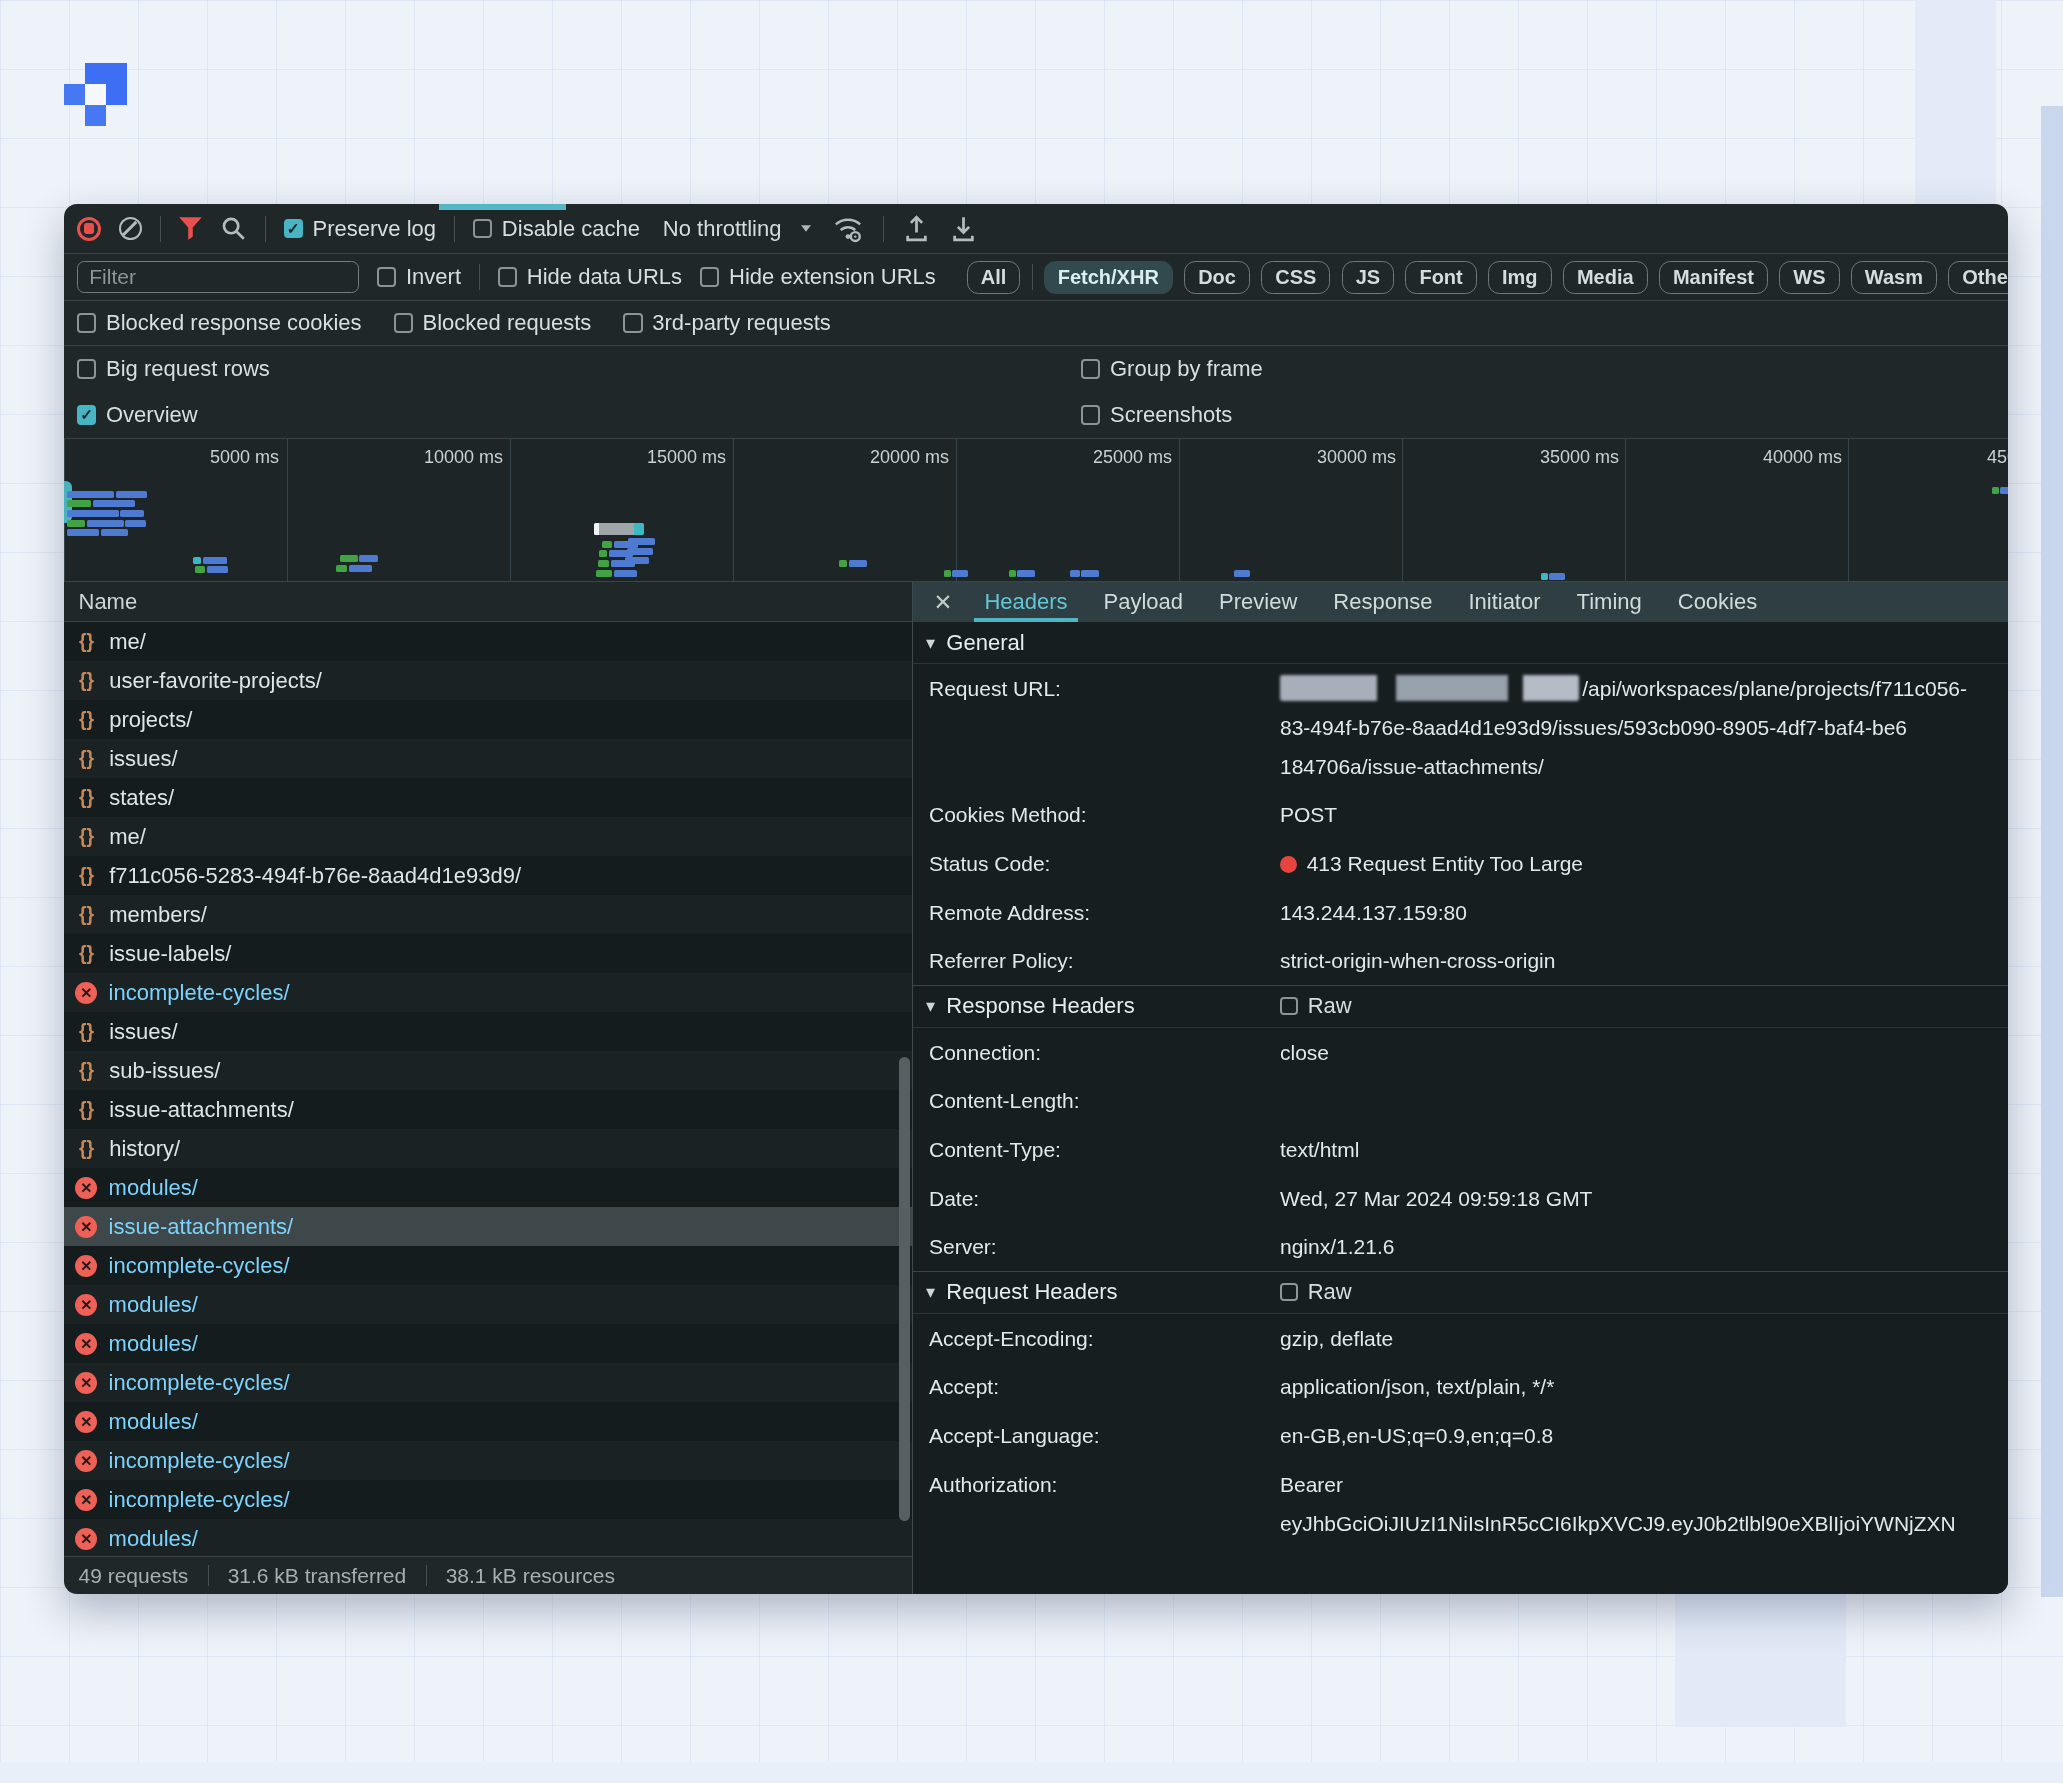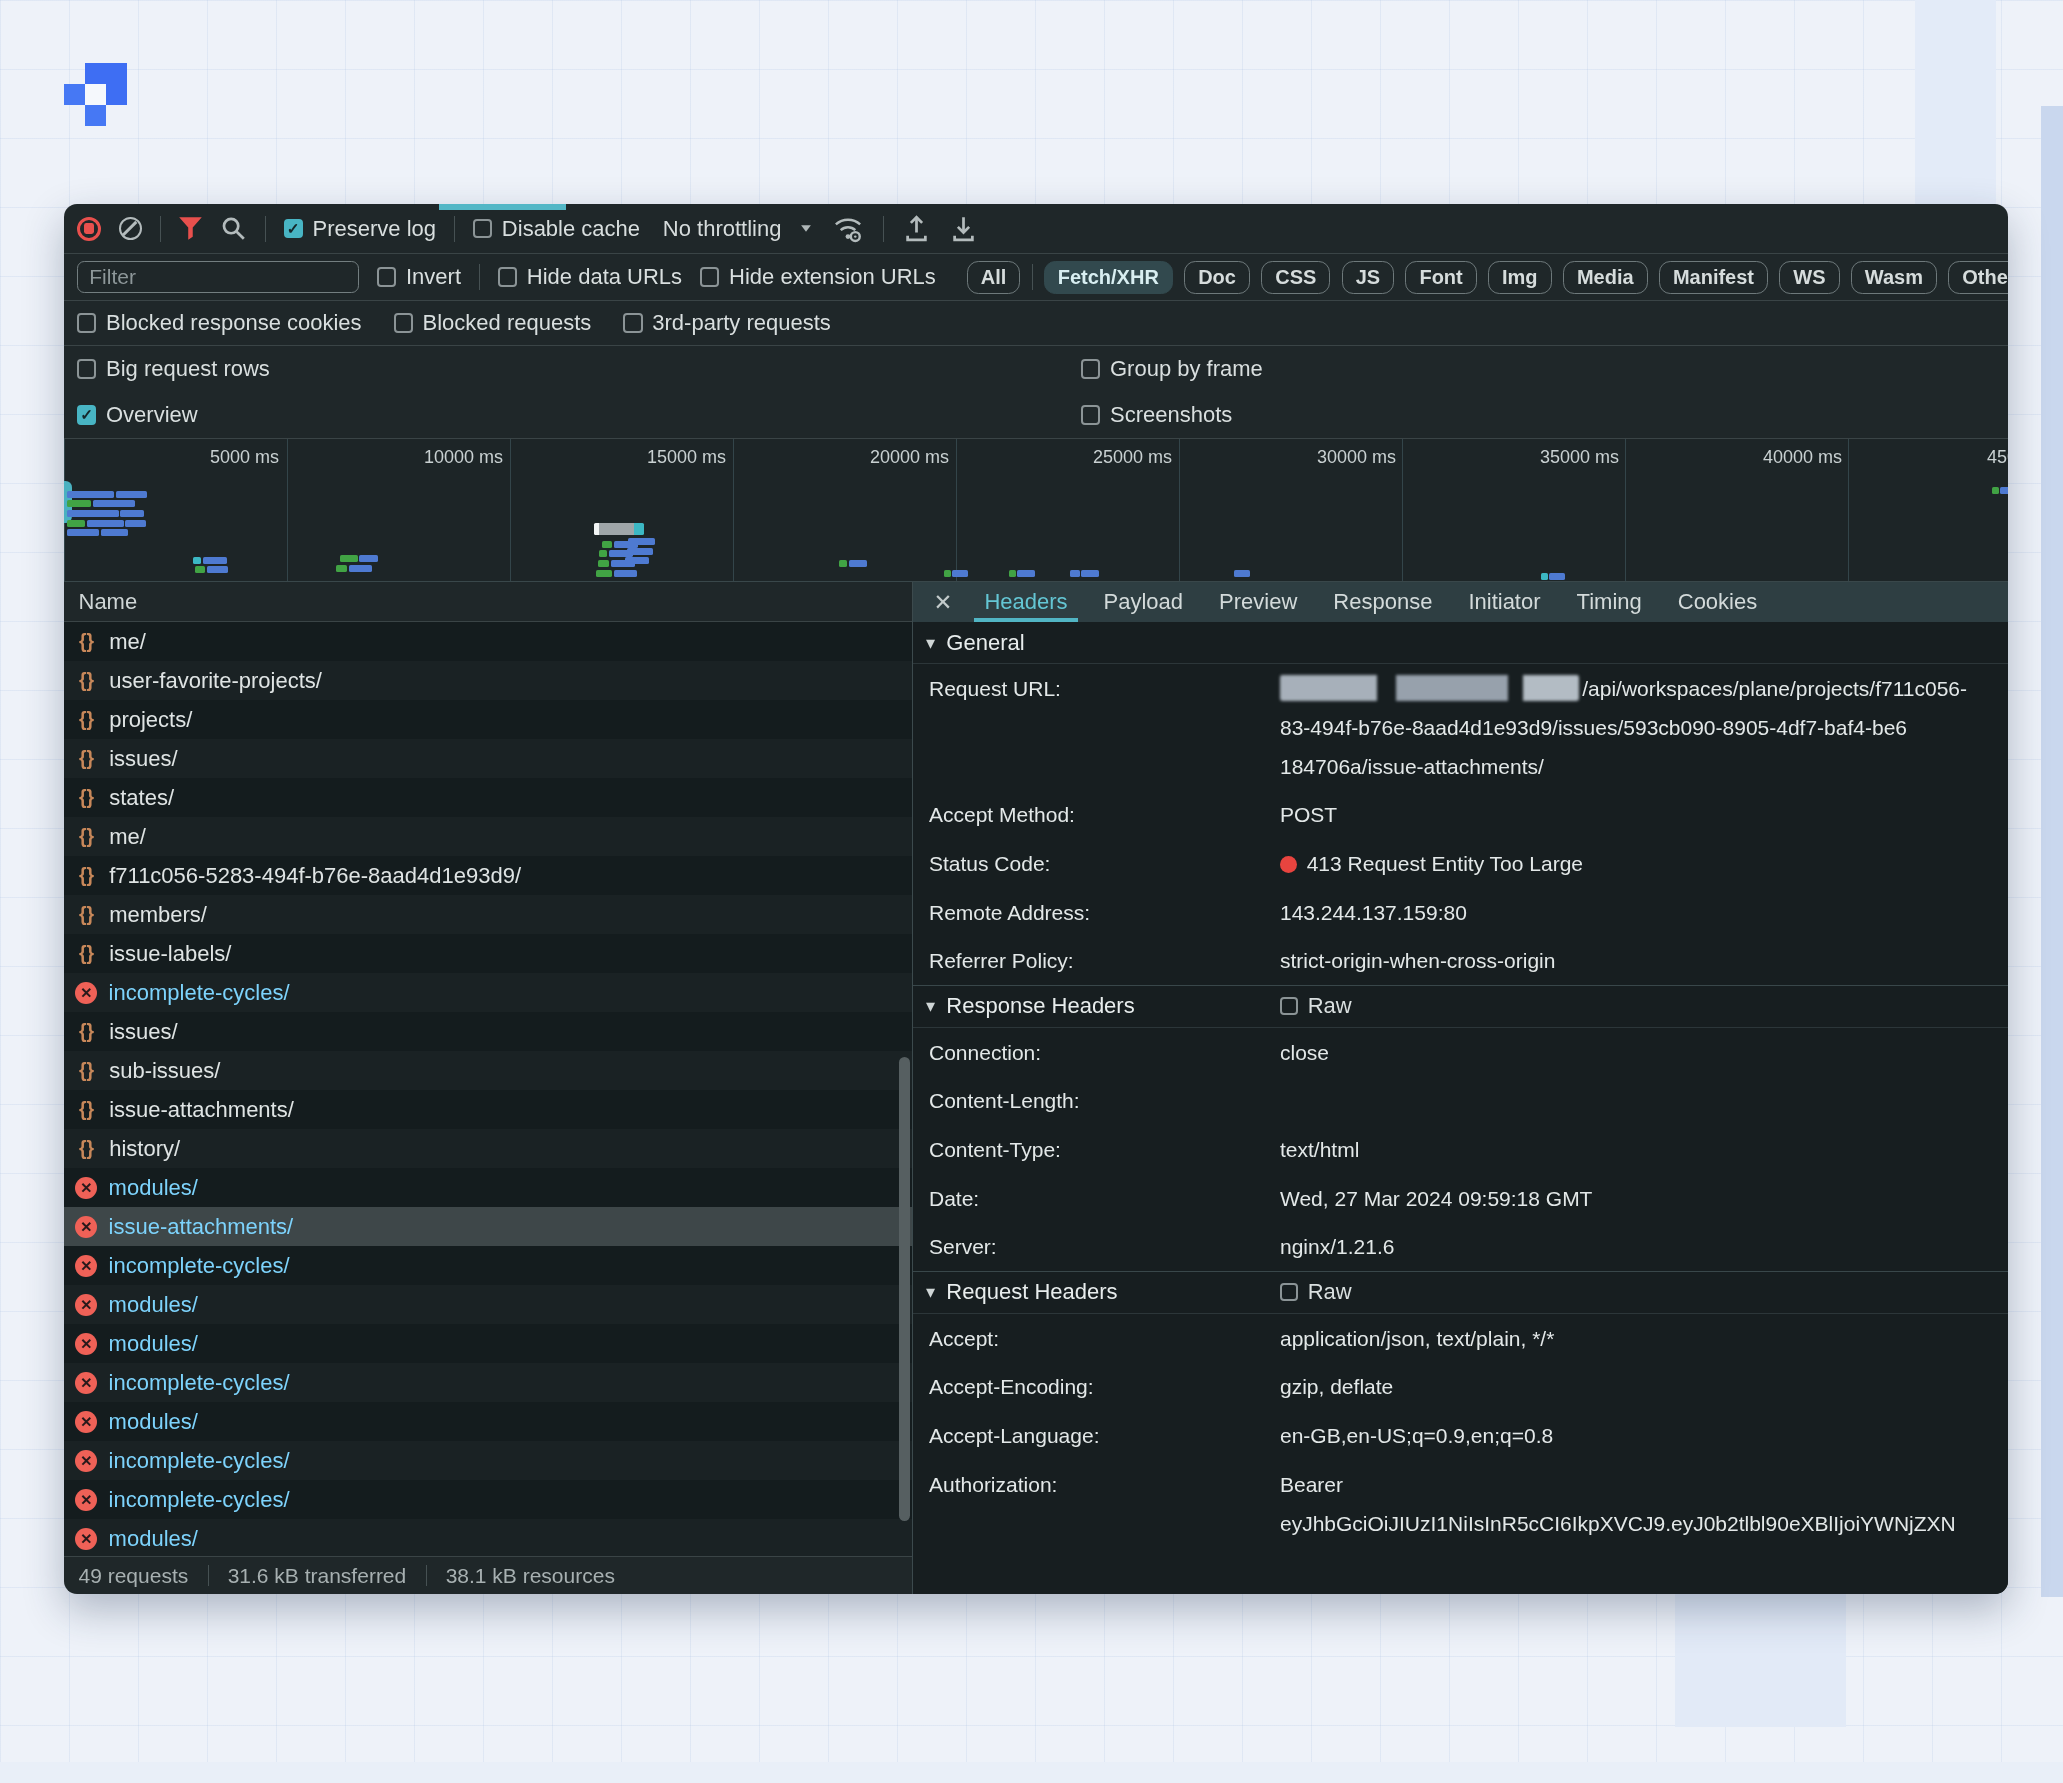--- a/index.html
+++ b/index.html
@@ -451,21 +451,21 @@
             </div>
             <div class="kv">
               <div class="k">Request URL:</div>
               <div class="v">
                 <div class="vline"><span class="blur"></span><span>/api/workspaces/plane/projects/f711c056-</span></div>
                 <div class="vline"><span>83-494f-b76e-8aad4d1e93d9/issues/593cb090-8905-4df7-baf4-be6</span></div>
                 <div class="vline"><span>184706a/issue-attachments/</span></div>
               </div>
             </div>
             <div class="kv">
-              <div class="k">Accept Method:</div>
+              <div class="k">Cookies Method:</div>
               <div class="v"><span>POST</span></div>
             </div>
             <div class="kv">
               <div class="k">Status Code:</div>
               <div class="v"><span class="dot"></span><span>413 Request Entity Too Large</span></div>
             </div>
             <div class="kv">
               <div class="k">Remote Address:</div>
               <div class="v"><span>143.244.137.159:80</span></div>
             </div>
@@ -506,26 +506,26 @@
           <div class="section">
             <div class="sec-head">
               <span class="tri">▾</span>
               <span>Request Headers</span>
               <span class="cb rawcb">
                 <span class="box">✓</span>
                 <span class="lbl">Raw</span>
               </span>
             </div>
             <div class="kv">
+              <div class="k">Accept-Encoding:</div>
+              <div class="v"><span>gzip, deflate</span></div>
+            </div>
+            <div class="kv">
               <div class="k">Accept:</div>
               <div class="v"><span>application/json, text/plain, */*</span></div>
-            </div>
-            <div class="kv">
-              <div class="k">Accept-Encoding:</div>
-              <div class="v"><span>gzip, deflate</span></div>
             </div>
             <div class="kv">
               <div class="k">Accept-Language:</div>
               <div class="v"><span>en-GB,en-US;q=0.9,en;q=0.8</span></div>
             </div>
             <div class="kv">
               <div class="k">Authorization:</div>
               <div class="v">
                 <div class="vline"><span>Bearer</span></div>
                 <div class="vline"><span>eyJhbGciOiJIUzI1NiIsInR5cCI6IkpXVCJ9.eyJ0b2tlbl90eXBlIjoiYWNjZXN</span></div>

